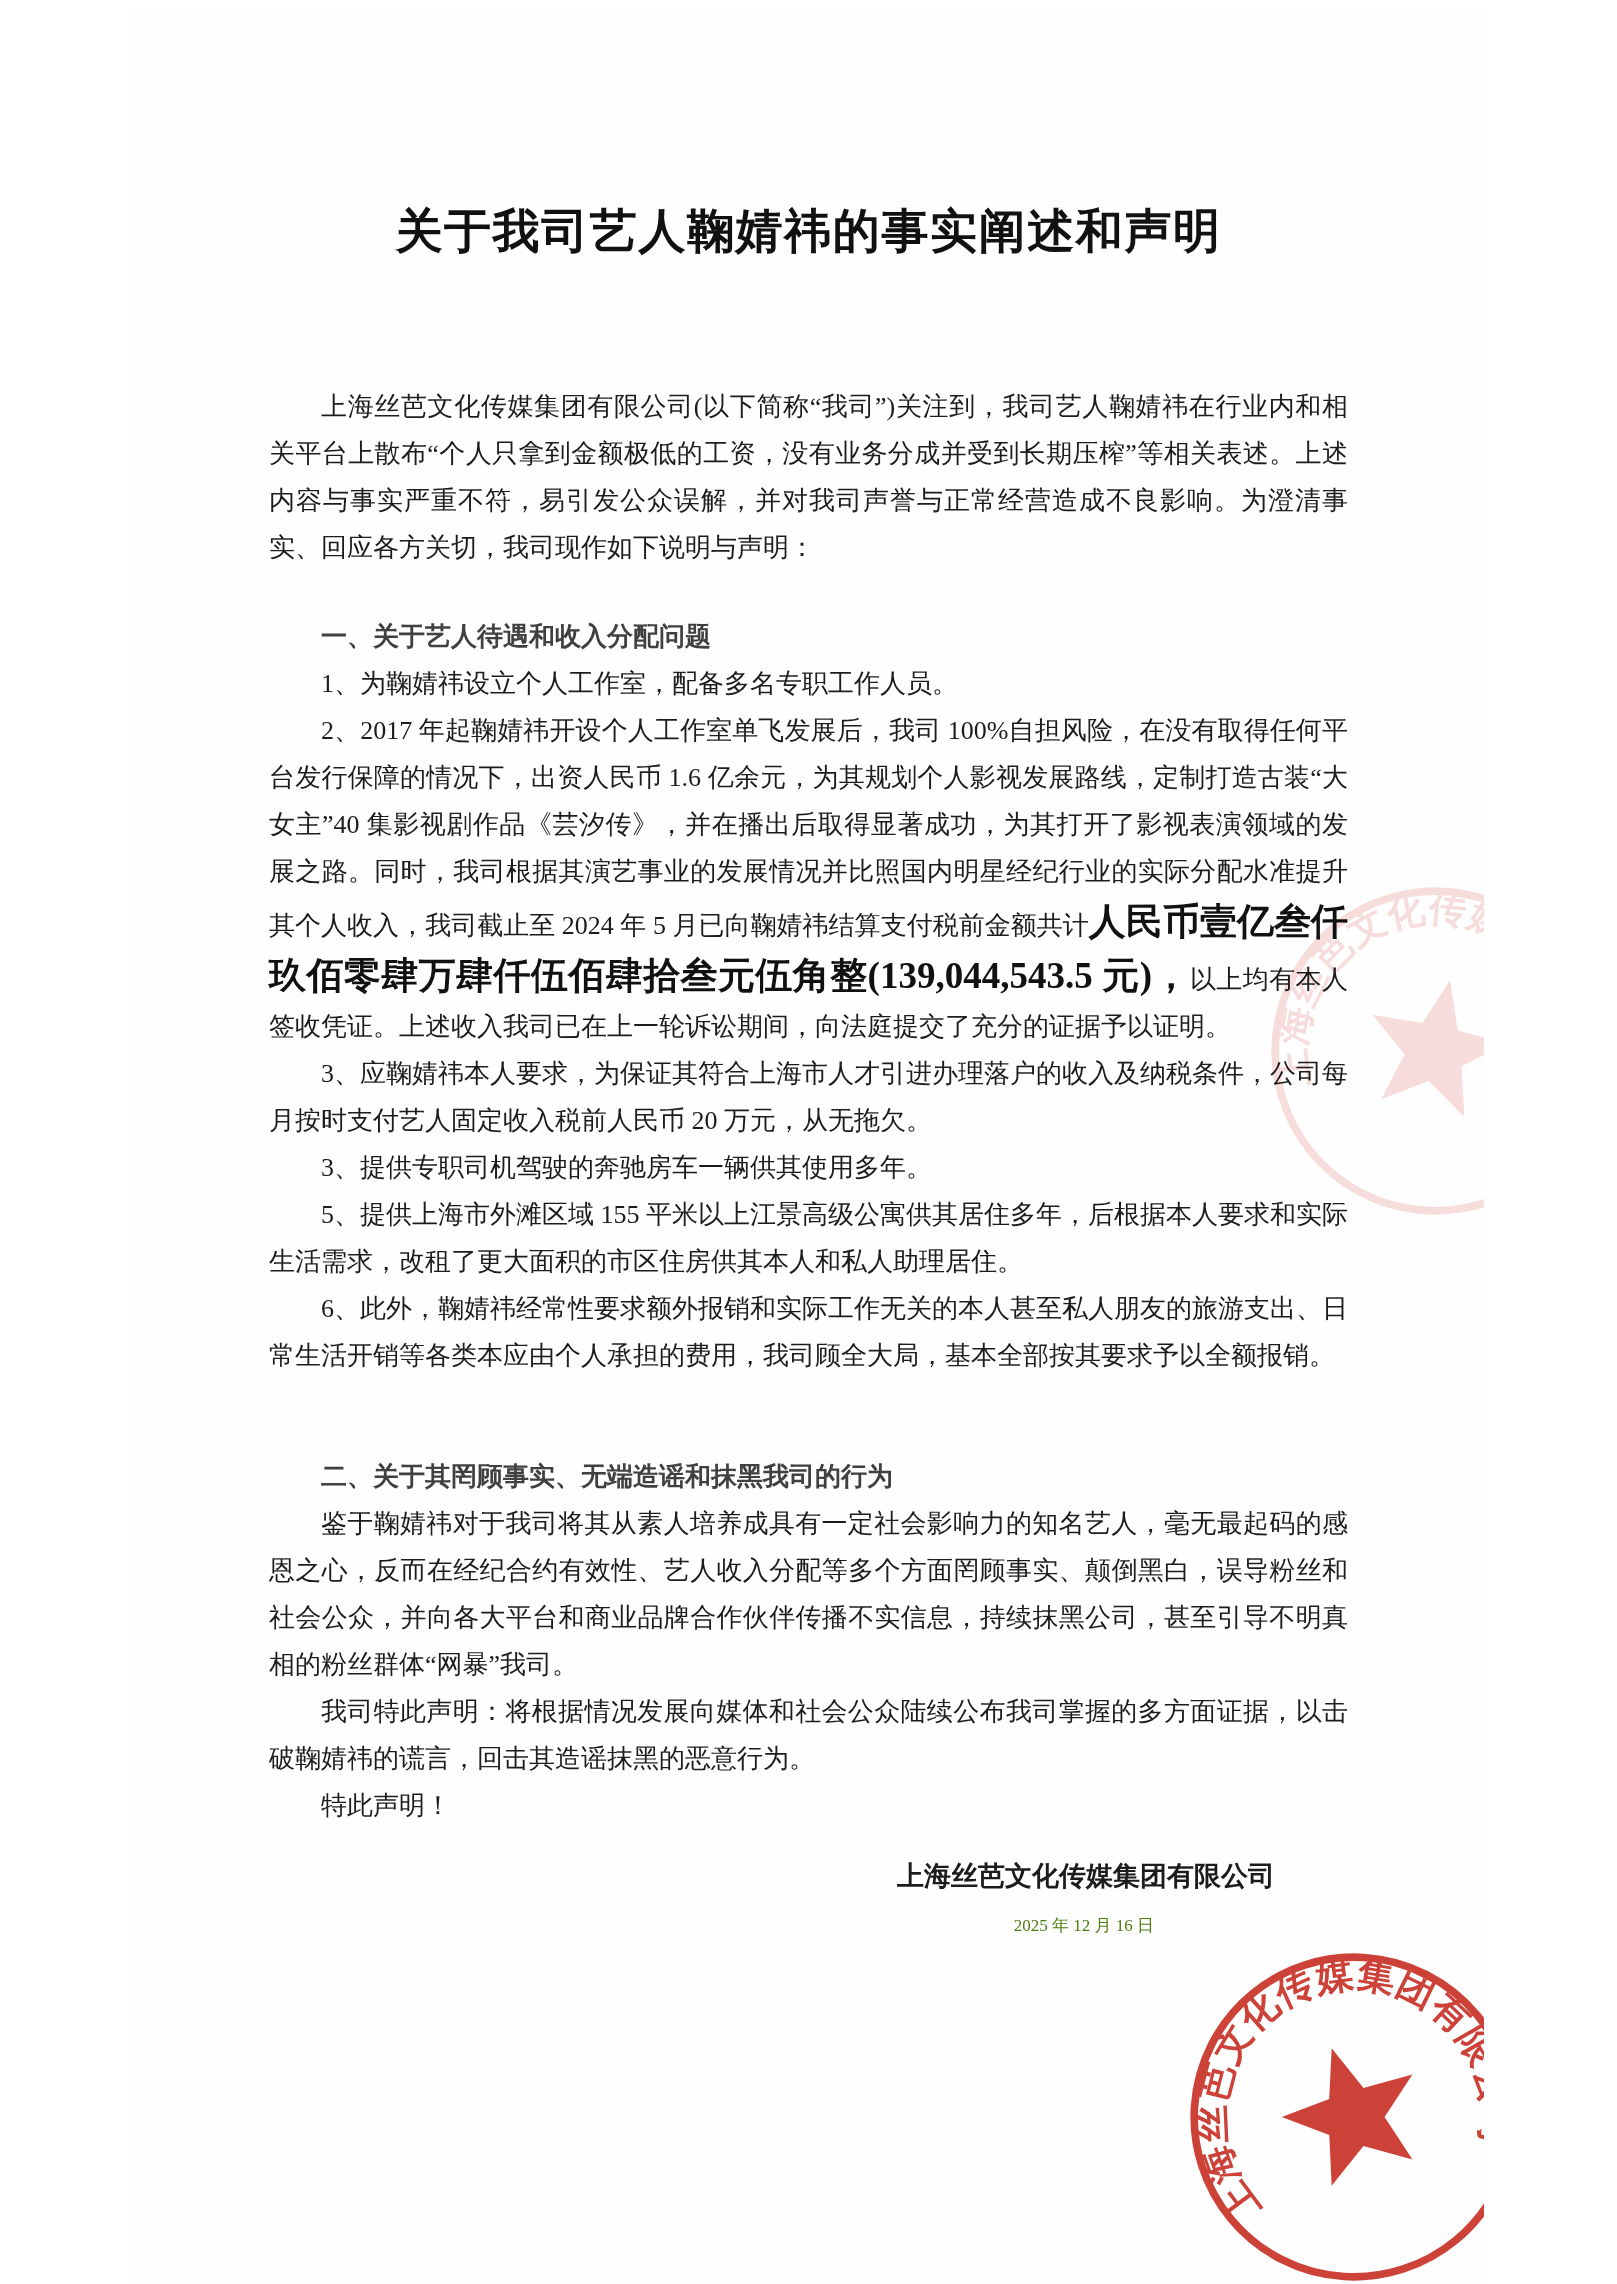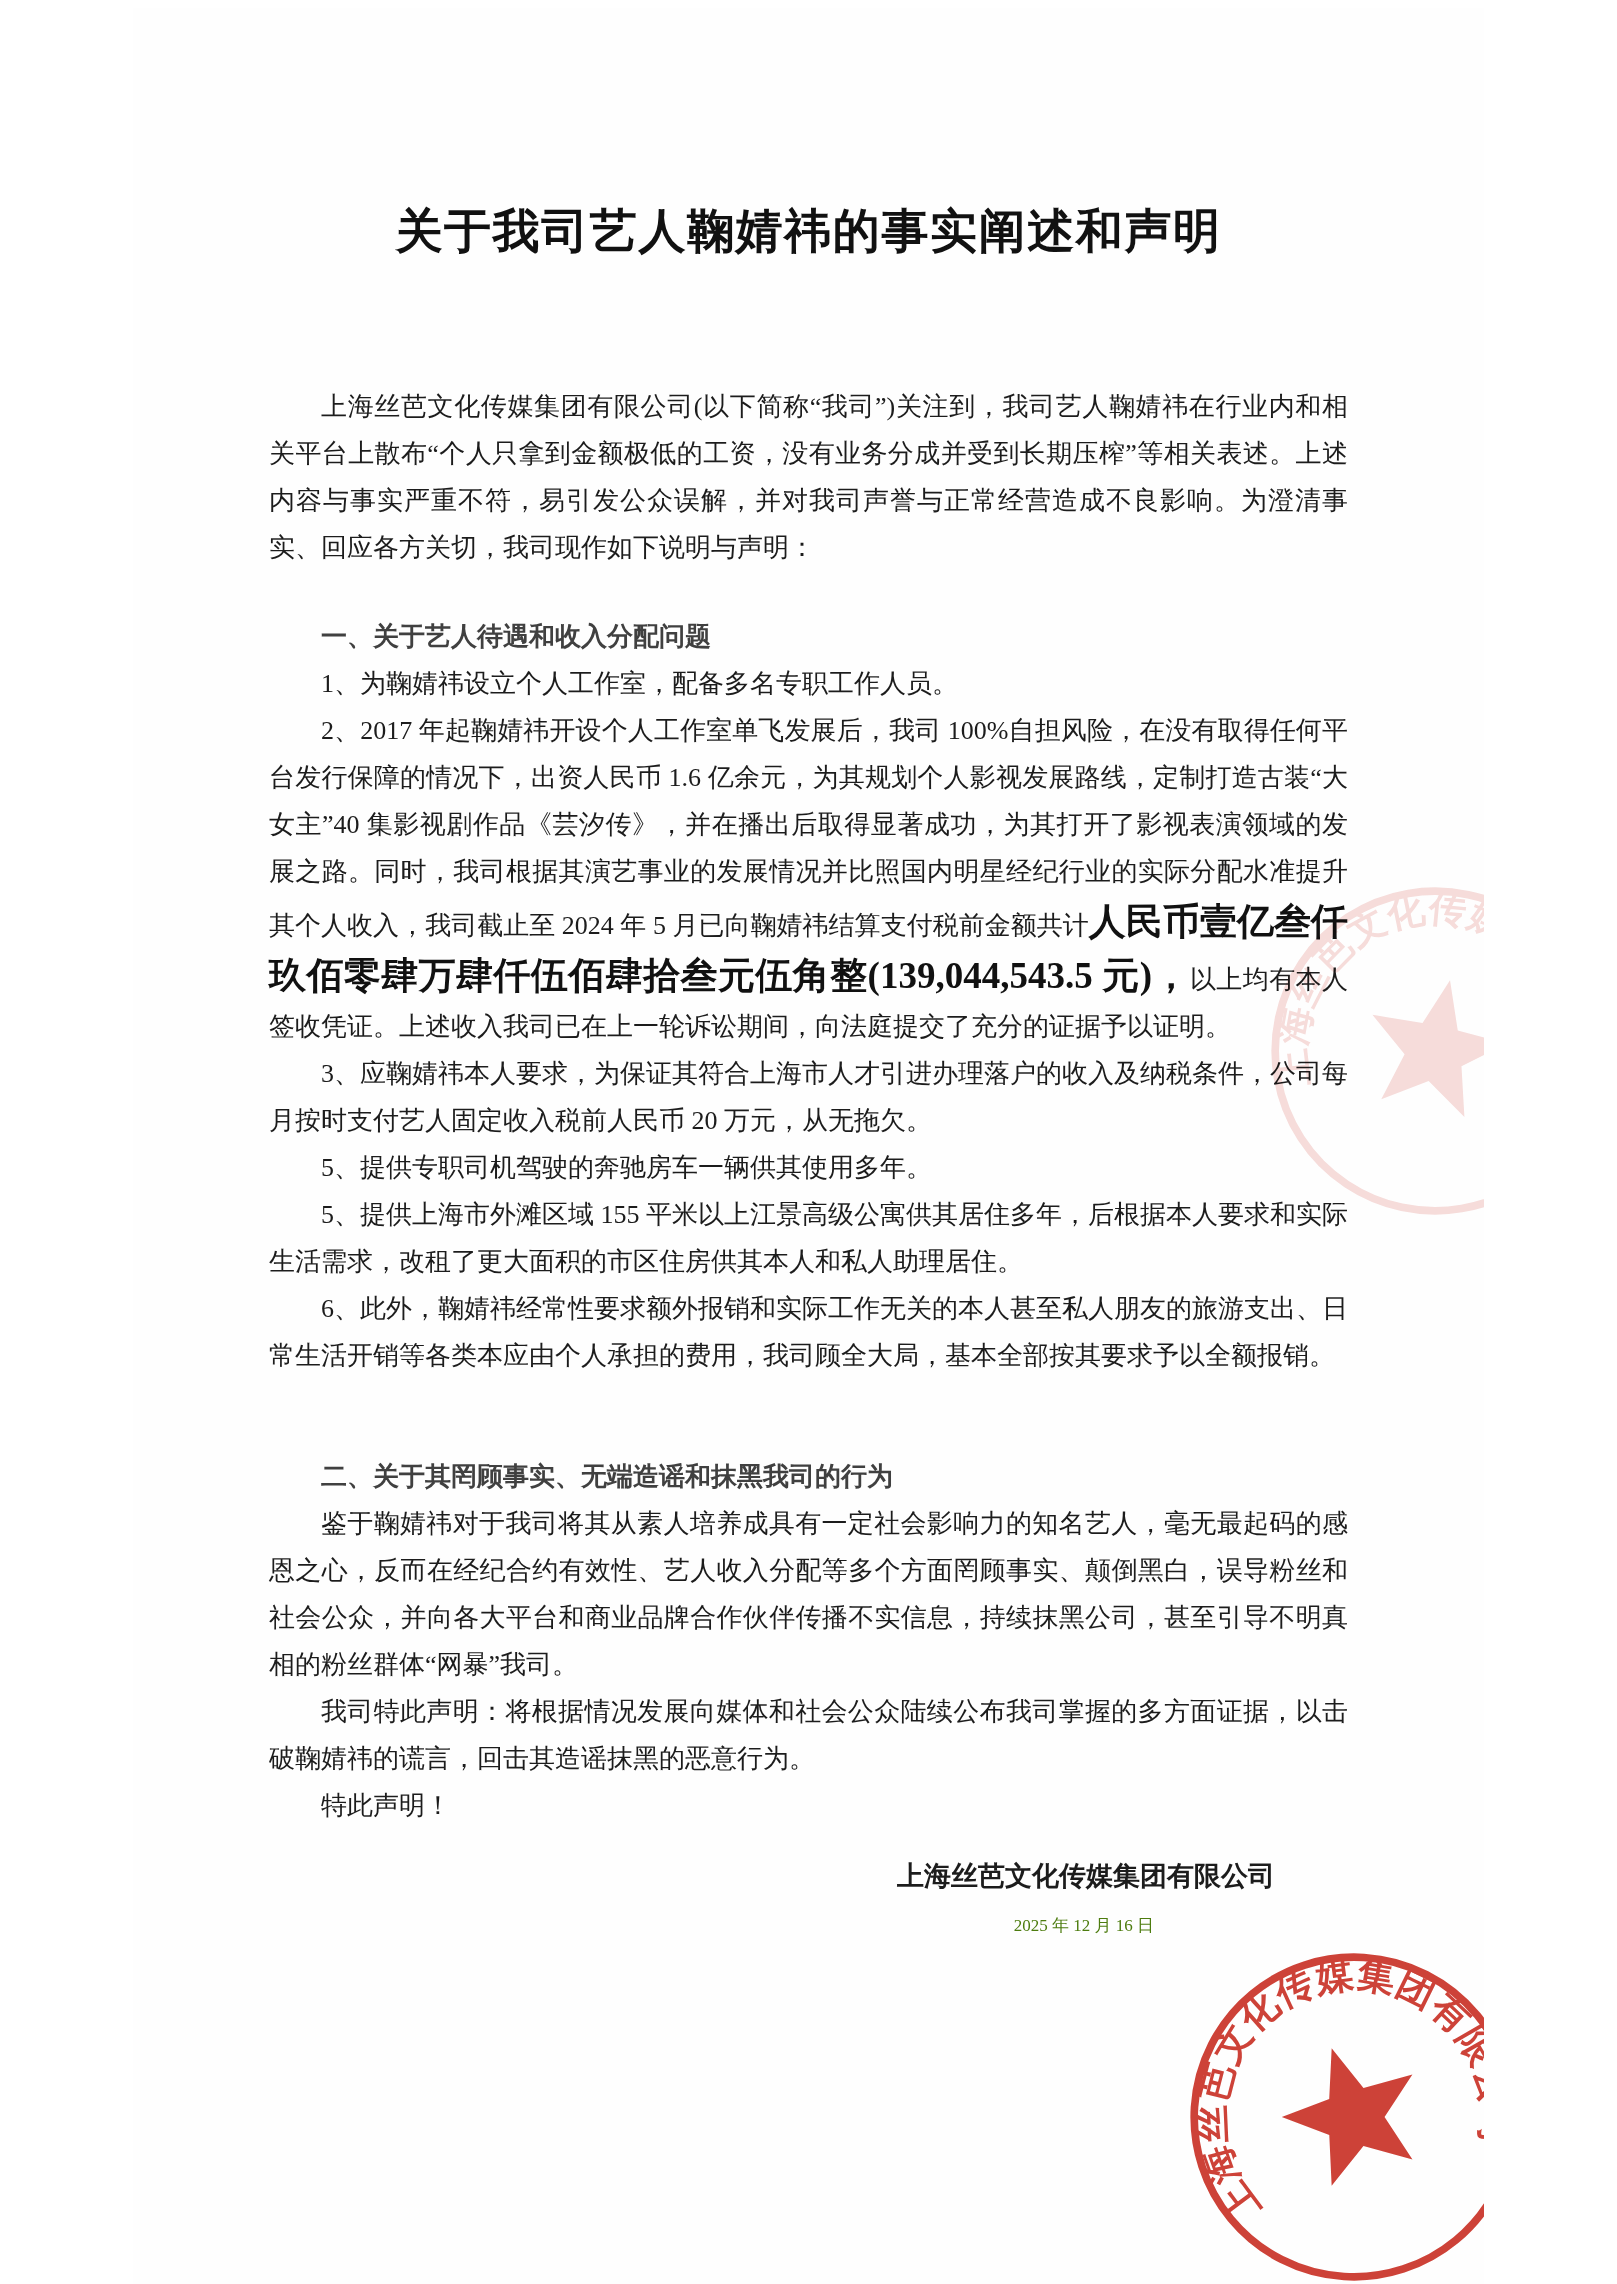--- a/index.html
+++ b/index.html
@@ -105,21 +105,21 @@
 
     <h2 class="section-heading">一、关于艺人待遇和收入分配问题</h2>
 
 
     <p class="para">1、为鞠婧祎设立个人工作室，配备多名专职工作人员。</p>
 
     <p class="para"><span>2、2017 年起鞠婧祎开设个人工作室单飞发展后，我司 100%自担风险，在没有取得任何平台发行保障的情况下，出资人民币 1.6 亿余元，为其规划个人影视发展路线，定制打造古装“大女主”40 集影视剧作品《芸汐传》，并在播出后取得显著成功，为其打开了影视表演领域的发展之路。同时，我司根据其演艺事业的发展情况并比照国内明星经纪行业的实际分配水准提升其个人收入，我司截止至 2024 年 5 月已向鞠婧祎结算支付税前金额共计</span><span class="amount">人民币壹亿叁仟玖佰零肆万肆仟伍佰肆拾叁元伍角整(139,044,543.5 元)，</span><span>以上均有本人签收凭证。上述收入我司已在上一轮诉讼期间，向法庭提交了充分的证据予以证明。</span></p>
 
     <p class="para">3、应鞠婧祎本人要求，为保证其符合上海市人才引进办理落户的收入及纳税条件，公司每月按时支付艺人固定收入税前人民币 20 万元，从无拖欠。</p>
 
-    <p class="para">5、提供专职司机驾驶的奔驰房车一辆供其使用多年。</p>
+    <p class="para">3、提供专职司机驾驶的奔驰房车一辆供其使用多年。</p>
 
     <p class="para">5、提供上海市外滩区域 155 平米以上江景高级公寓供其居住多年，后根据本人要求和实际生活需求，改租了更大面积的市区住房供其本人和私人助理居住。</p>
 
     <p class="para">6、此外，鞠婧祎经常性要求额外报销和实际工作无关的本人甚至私人朋友的旅游支出、日常生活开销等各类本应由个人承担的费用，我司顾全大局，基本全部按其要求予以全额报销。</p>
 
     <div class="gap-2"></div>
 
     <h2 class="section-heading">二、关于其罔顾事实、无端造谣和抹黑我司的行为</h2>
 
     <p class="para">鉴于鞠婧祎对于我司将其从素人培养成具有一定社会影响力的知名艺人，毫无最起码的感恩之心，反而在经纪合约有效性、艺人收入分配等多个方面罔顾事实、颠倒黑白，误导粉丝和社会公众，并向各大平台和商业品牌合作伙伴传播不实信息，持续抹黑公司，甚至引导不明真相的粉丝群体“网暴”我司。</p>

